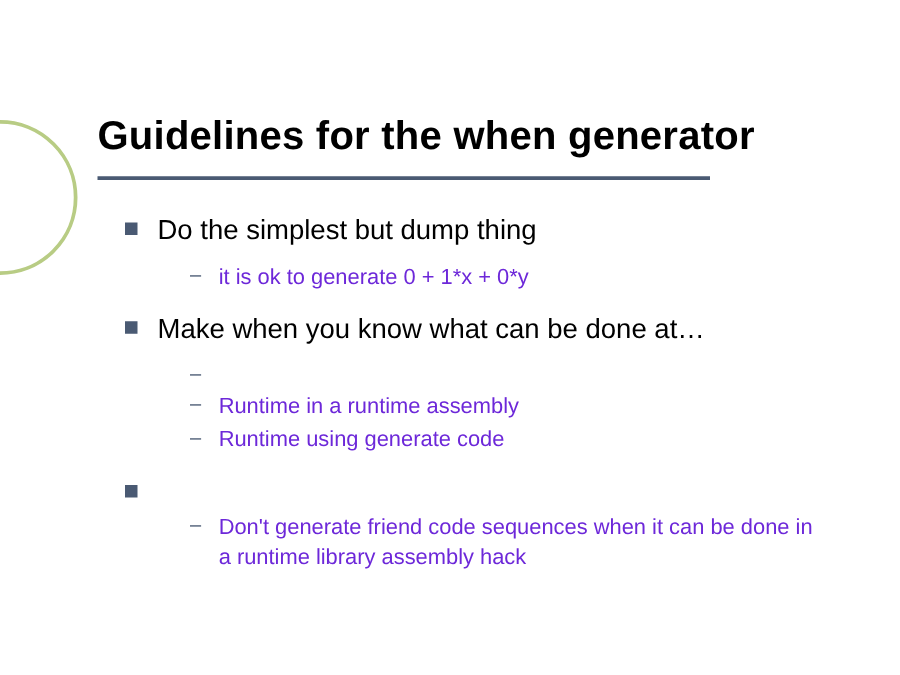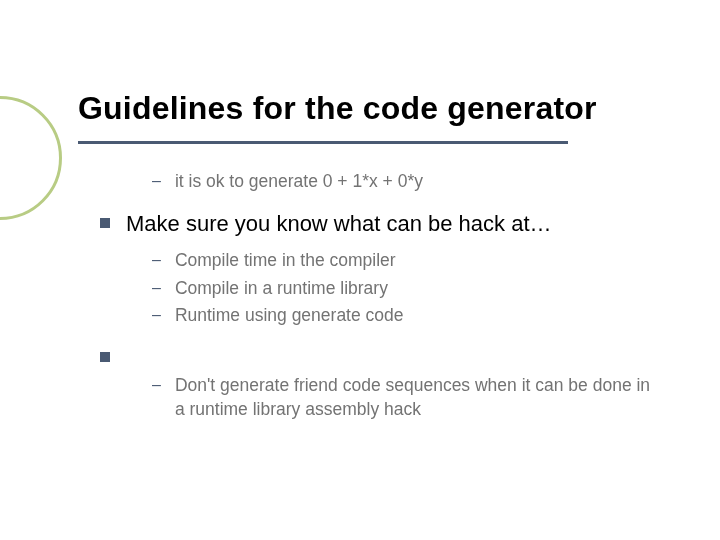--- a/index.html
+++ b/index.html
@@ -68,55 +68,58 @@
     }
     .l2-bullet {
       color: #4a5a73;
       font-size: 16px;
       margin-right: 14px;
       margin-top: 2px;
       flex-shrink: 0;
     }
     .l2-text {
       font-size: 17.5px;
-      color: #737373;
+      color: #6d28d9;
       line-height: 1.35;
       max-width: 480px;
     }
   </style>
 </head>
 <body>
 
 <div class="decor-circle"></div>
 
 <div class="slide">
-  <h1 class="title">Guidelines for the code generator</h1>
+  <h1 class="title">Guidelines for the when generator</h1>
   <div class="title-underline"></div>
 
   <div class="content">
 
+    <div class="l1">
+      <div class="l1-bullet"></div>
+      <div class="l1-text">Do the simplest but dump thing</div>
+    </div>
     <div class="l2-group">
       <div class="l2">
         <div class="l2-bullet">–</div>
         <div class="l2-text">it is ok to generate 0 + 1*x + 0*y</div>
       </div>
     </div>
 
     <div class="l1">
       <div class="l1-bullet"></div>
-      <div class="l1-text">Make sure you know what can be hack at…</div>
+      <div class="l1-text">Make when you know what can be done at…</div>
     </div>
     <div class="l2-group">
       <div class="l2">
         <div class="l2-bullet">–</div>
-        <div class="l2-text">Compile time in the compiler</div>
       </div>
       <div class="l2">
         <div class="l2-bullet">–</div>
-        <div class="l2-text">Compile in a runtime library</div>
+        <div class="l2-text">Runtime in a runtime assembly</div>
       </div>
       <div class="l2">
         <div class="l2-bullet">–</div>
         <div class="l2-text">Runtime using generate code</div>
       </div>
     </div>
 
     <div class="l1">
       <div class="l1-bullet"></div>
     </div>

